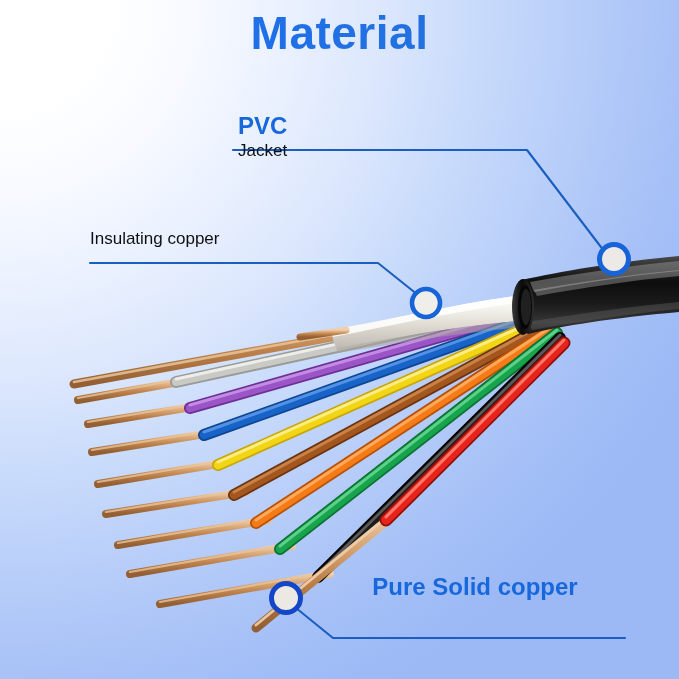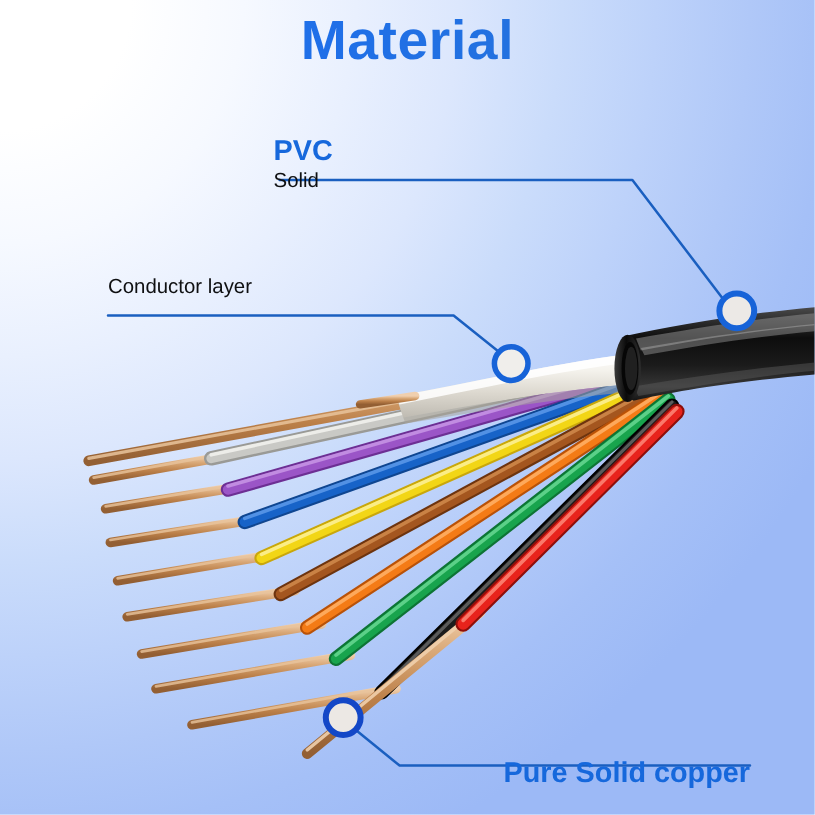--- a/index.html
+++ b/index.html
@@ -68,25 +68,25 @@
   .callout .sub {
     font-size: 17px;
     font-weight: normal;
     color: #0f1012;
     line-height: 1.15;
     white-space: nowrap;
     padding-top: 3px;
   }
 
   
-  #callout-pvc { left: 228px; top: 113px; }
+  #callout-pvc { left: 238px; top: 113px; }
   
   #callout-xlpo { left: 90px; top: 226px; }
   
-  #callout-copper { left: 325px; top: 632px; width: 300px; text-align: right; }
+  #callout-copper { left: 325px; top: 574px; width: 300px; text-align: center; }
 </style>
 </head>
 <body>
 
 <div id="stage">
 
   <svg id="art" viewBox="0 0 679 679">
     <defs>
 
       <linearGradient id="gJacket" x1="0" y1="0" x2="0" y2="1">
@@ -244,24 +244,24 @@
       <circle cx="614" cy="259" r="14.5" fill="#ece9e6" stroke="#1763d8" stroke-width="5"></circle>
       <circle cx="426" cy="303" r="14" fill="#f0eeeb" stroke="#1763d8" stroke-width="4.6"></circle>
       <circle cx="286" cy="598" r="14.5" fill="#ece8e4" stroke="#1347c7" stroke-width="5"></circle>
     </g>
   </svg>
 
   <div class="title title-fallback">Material</div>
 
   <div class="callout" id="callout-pvc">
     <div class="ttl">PVC</div>
-    <div class="sub">Solid</div>
+    <div class="sub">Jacket</div>
   </div>
 
   <div class="callout" id="callout-xlpo">
-    <div class="sub">Conductor layer</div>
+    <div class="sub">Insulating copper</div>
   </div>
 
   <div class="callout" id="callout-copper">
     <div class="ttl">Pure Solid copper</div>
   </div>
 
 </div>
 
 </body></html>

